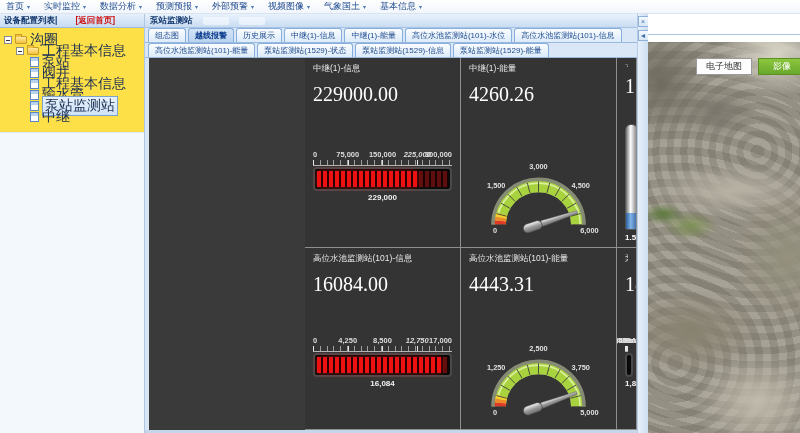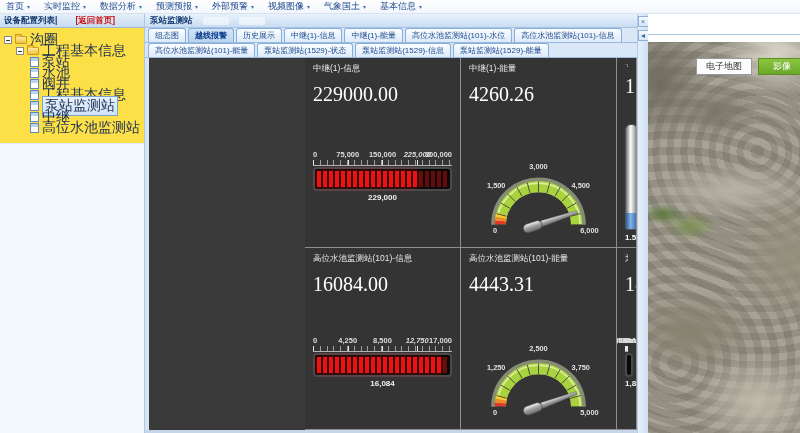--- a/index.html
+++ b/index.html
@@ -201,41 +201,37 @@
             <span class="expander"></span>
             <span class="folder-ic"></span>
             <span class="label">工程基本信息</span>
           </div>
         <div class="tree-row ind2">
             <span class="leaf-ic"></span>
             <span class="label">泵站</span>
           </div>
         <div class="tree-row ind2">
             <span class="leaf-ic"></span>
-            <span class="label">水池</span>
+            <span class="label">阀井</span>
           </div>
         <div class="tree-row ind2">
             <span class="leaf-ic"></span>
-            <span class="label">阀井</span>
+            <span class="label">工程基本信息</span>
           </div>
         <div class="tree-row ind2">
             <span class="leaf-ic"></span>
-            <span class="label">工程基本信息</span>
+            <span class="label">输水管</span>
           </div>
         <div class="tree-row ind2 selected">
             <span class="leaf-ic"></span>
             <span class="label">泵站监测站</span>
           </div>
         <div class="tree-row ind2">
             <span class="leaf-ic"></span>
             <span class="label">中继</span>
-          </div>
-        <div class="tree-row ind2">
-            <span class="leaf-ic"></span>
-            <span class="label">高位水池监测站</span>
           </div>
       </div>
       <div class="sb-filler"></div>
     </div>
 
     <div class="mainpanel">
       <div class="titlebar">
         <span class="ttl">泵站监测站</span>
         <span class="ghost"></span>
         <span class="ghost"></span>

